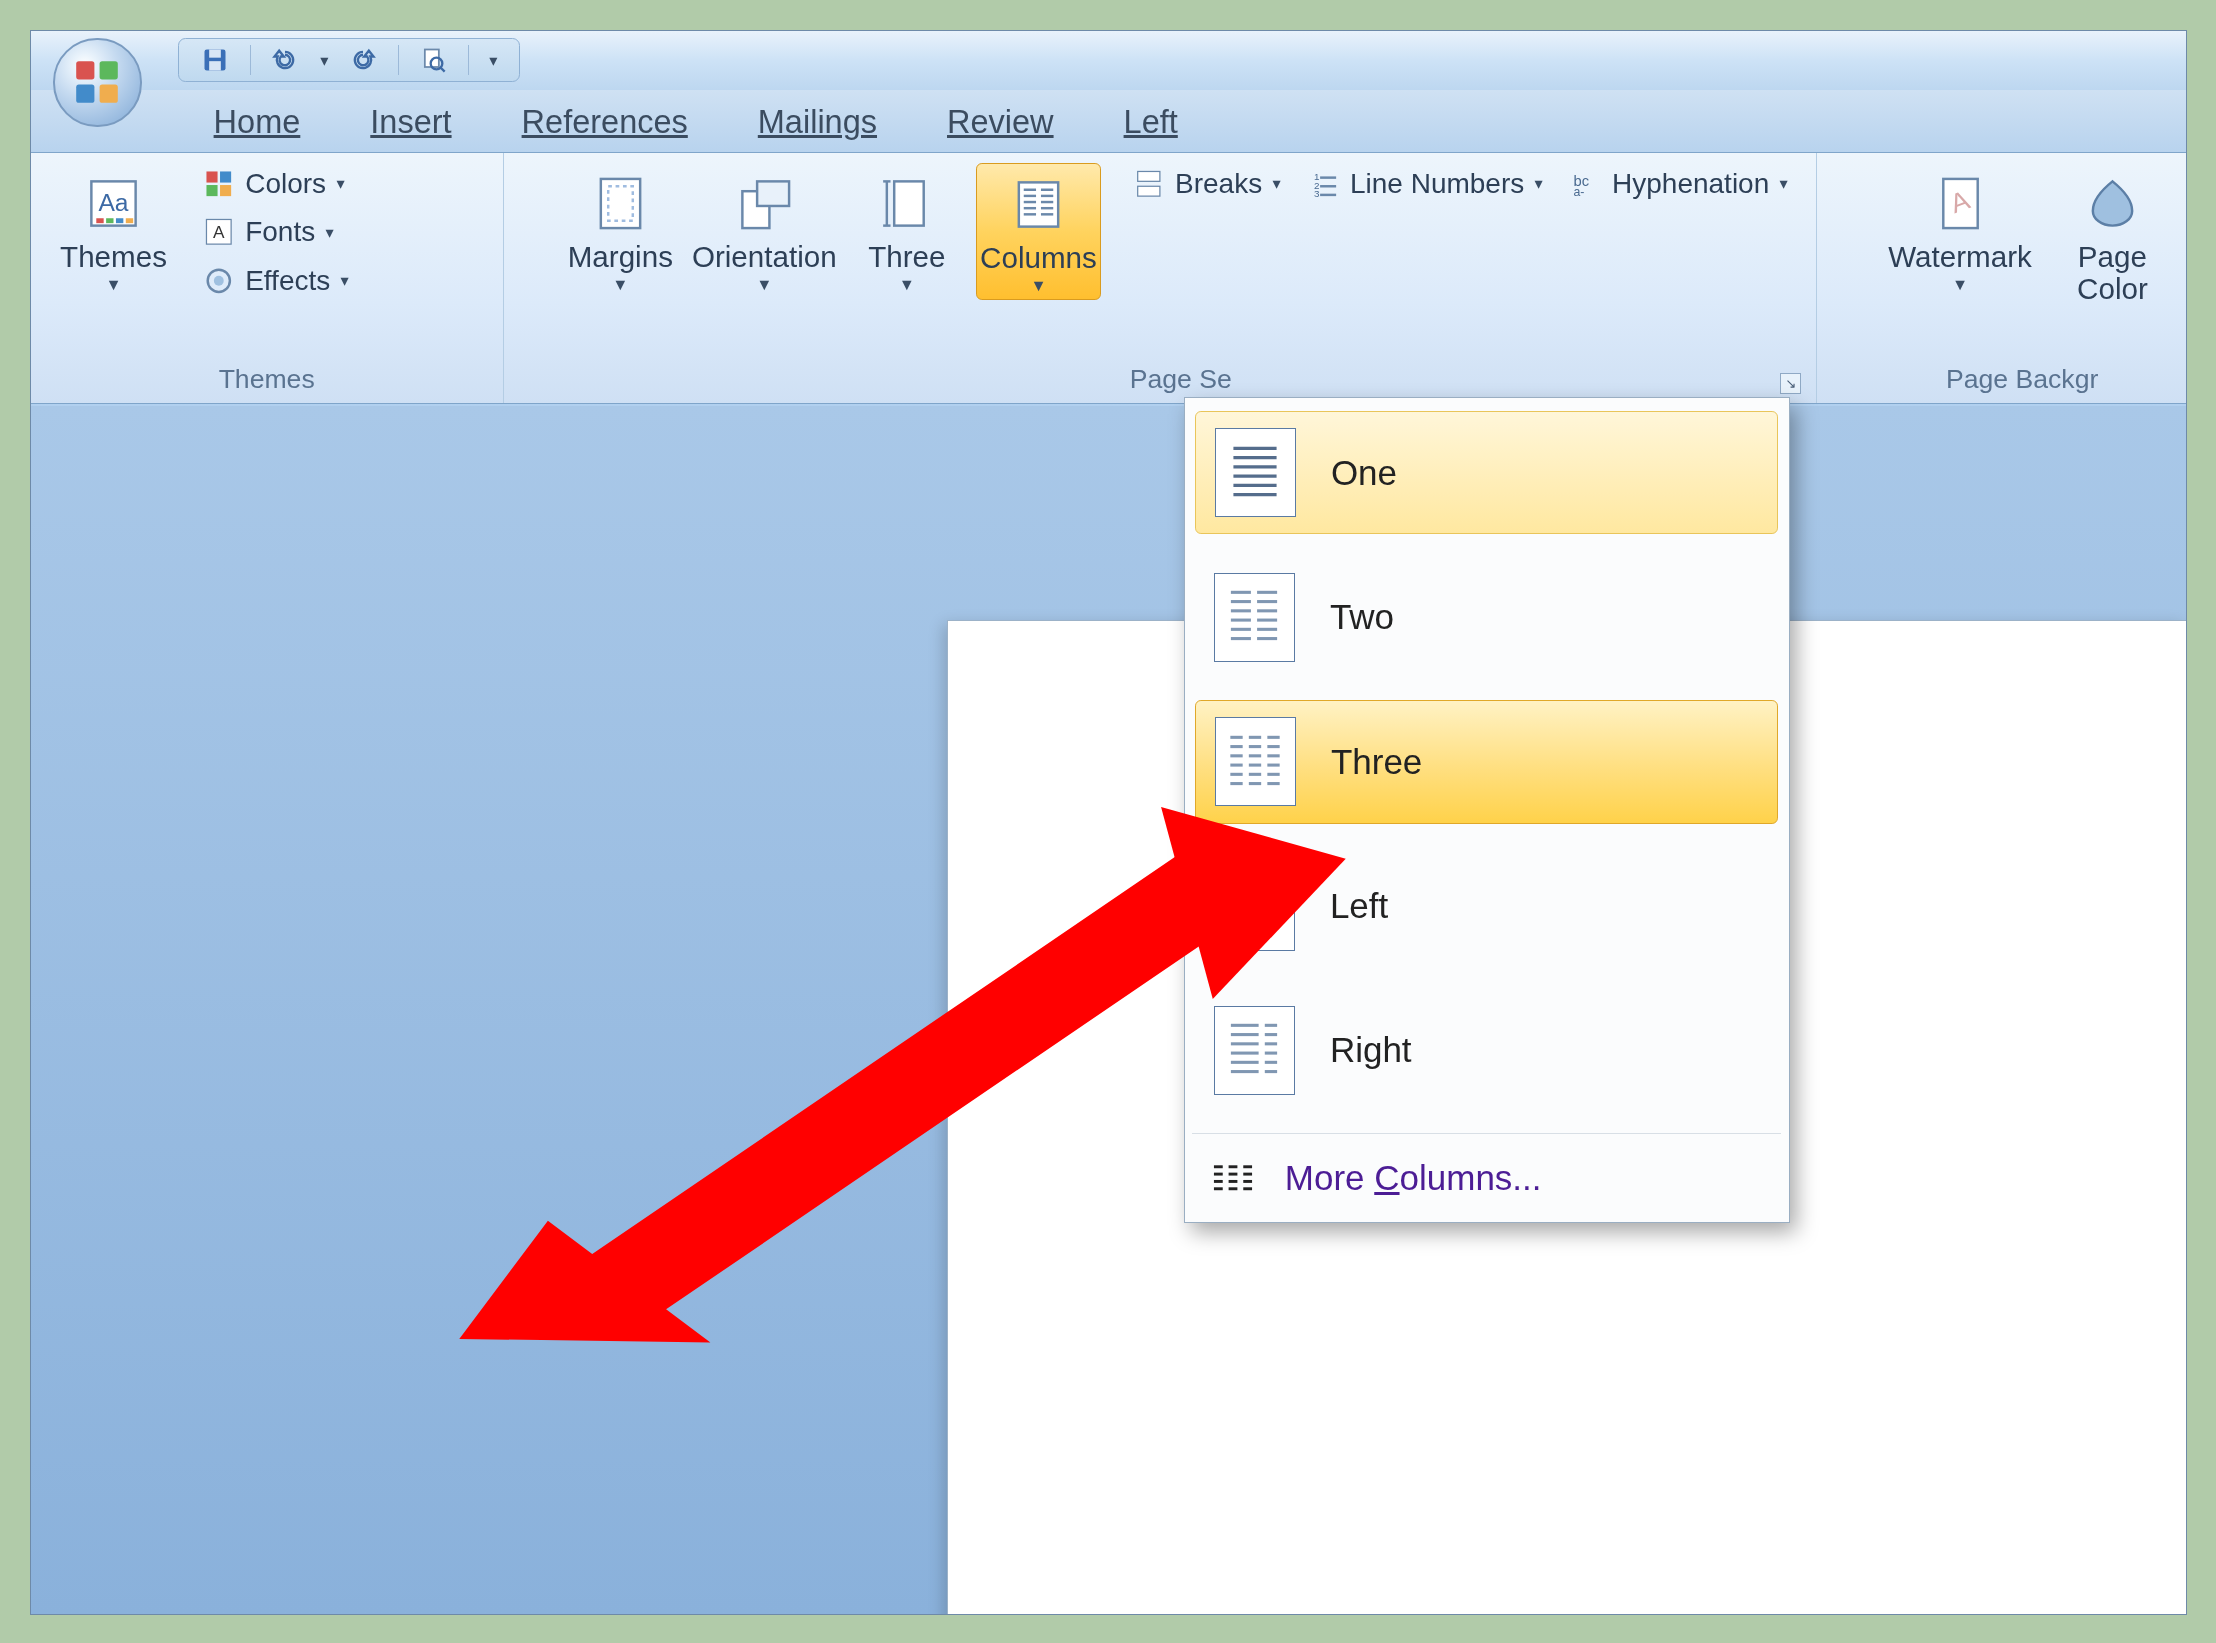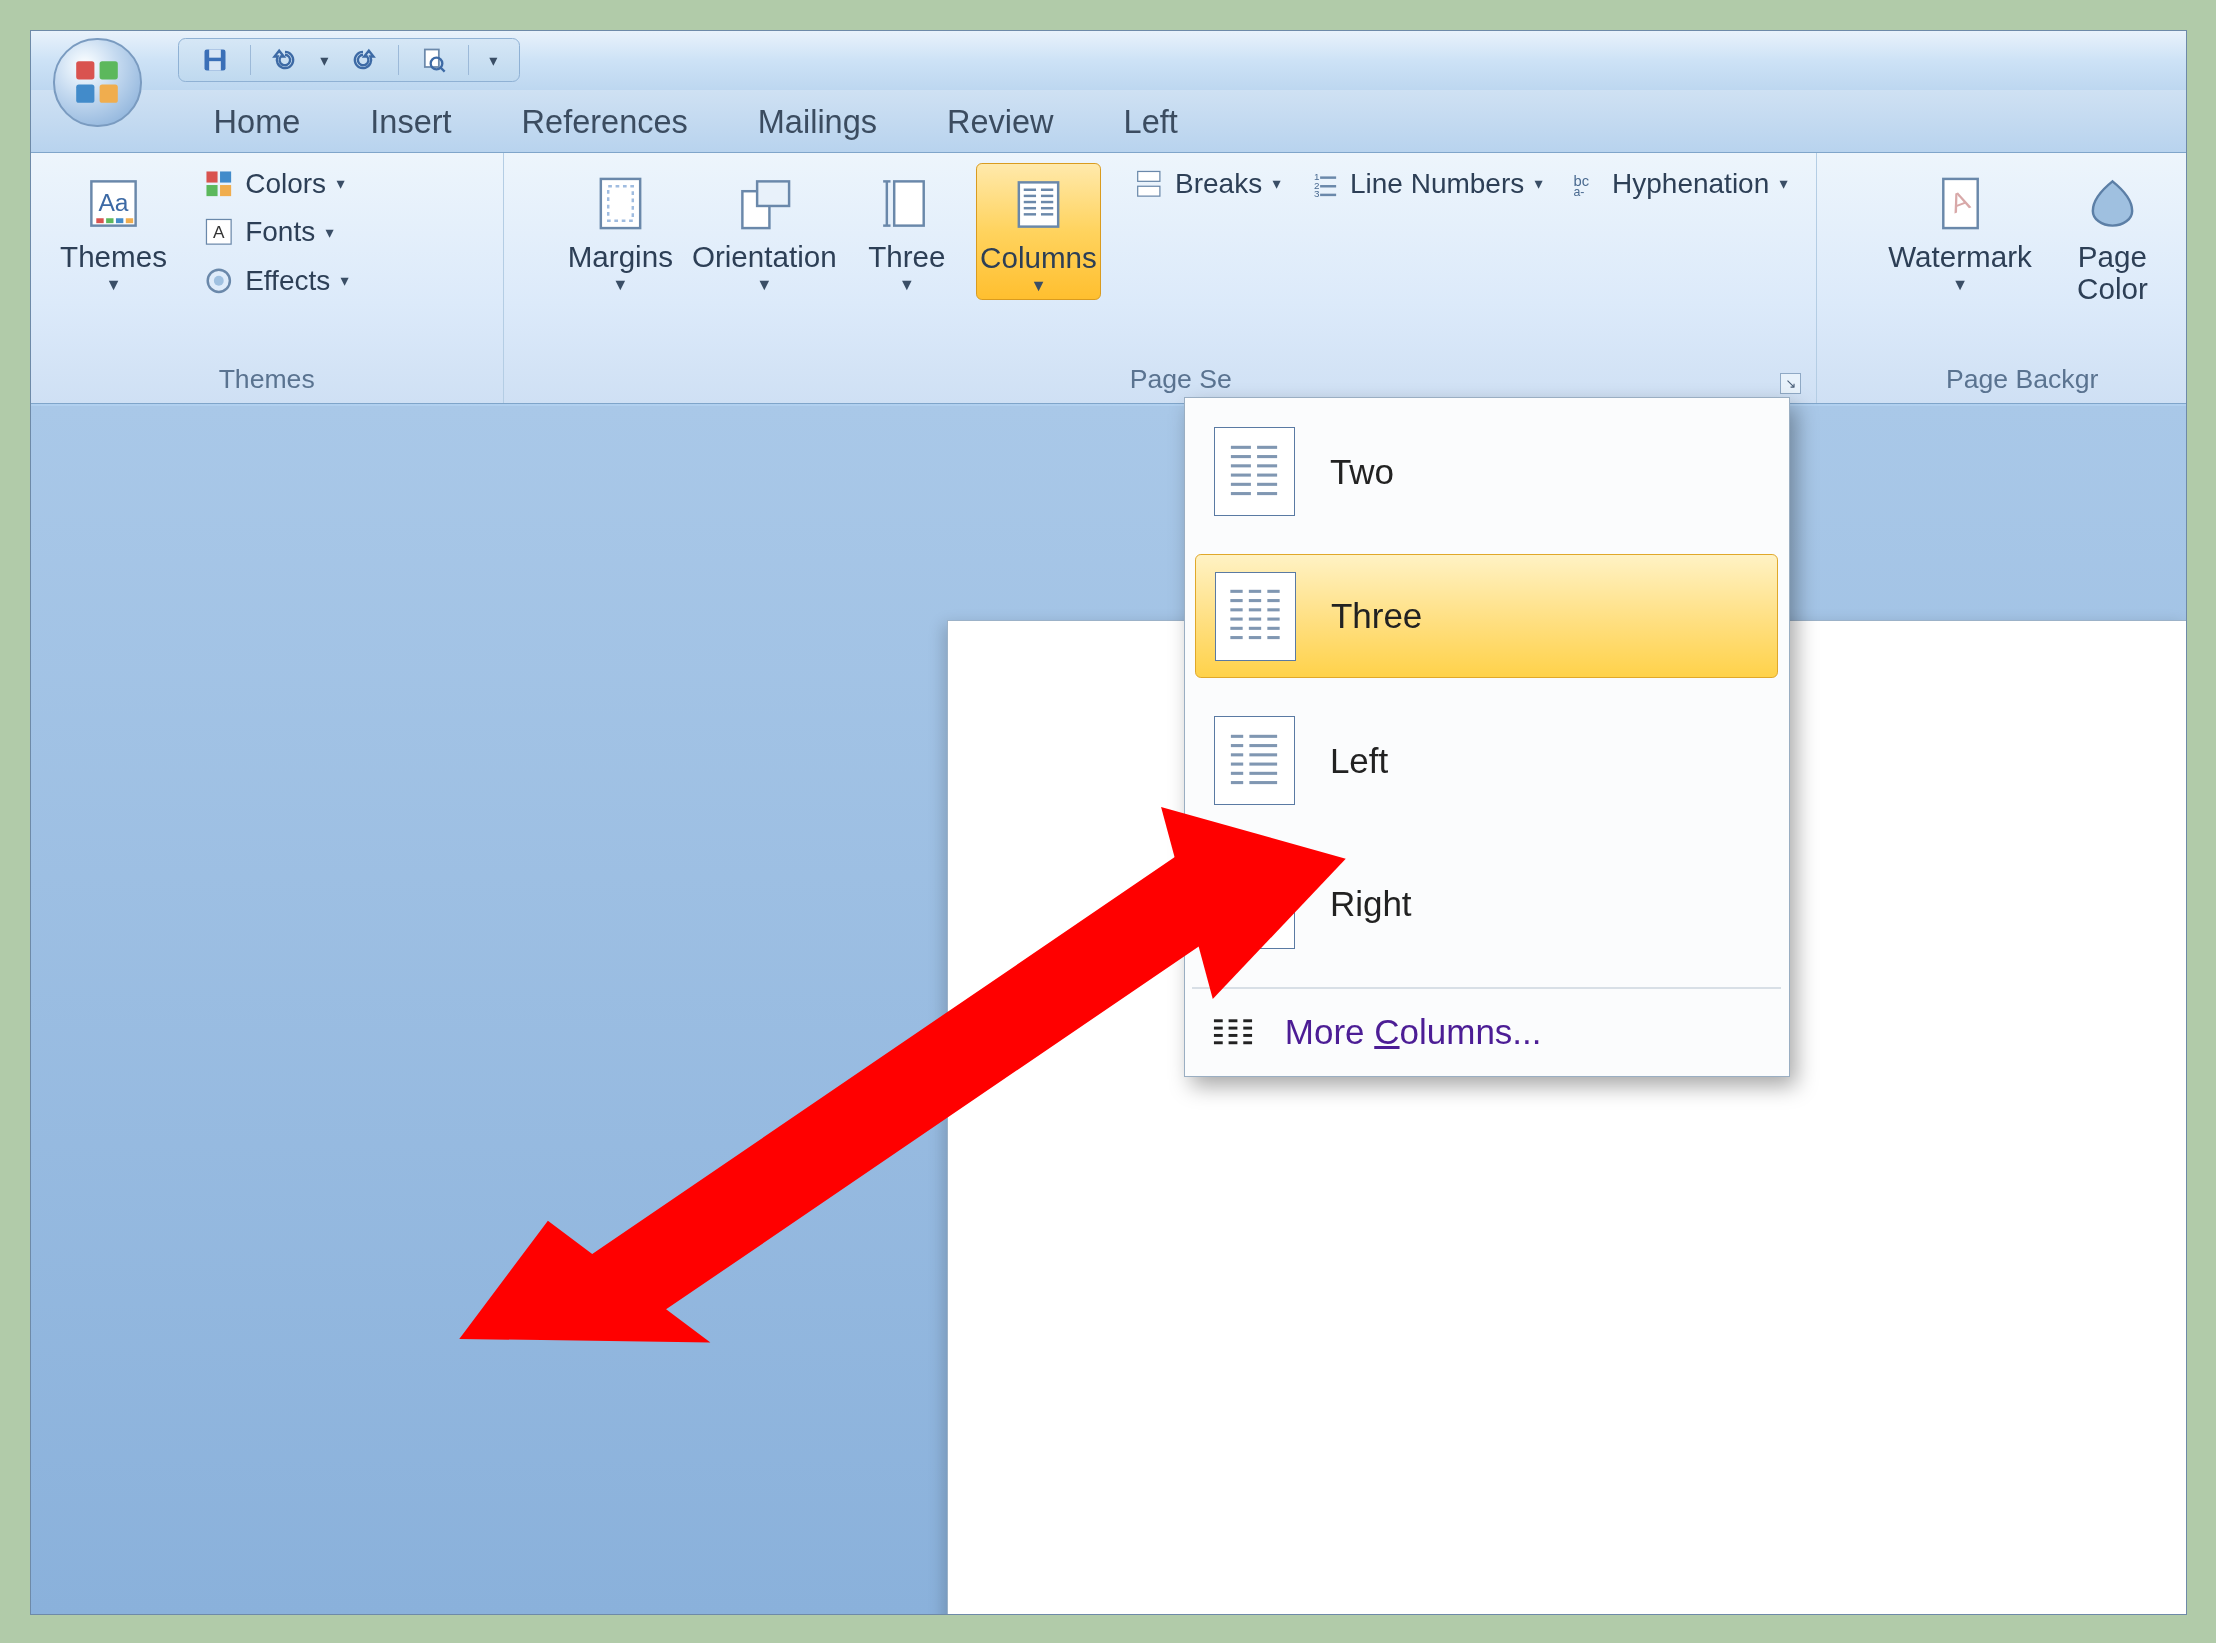--- a/index.html
+++ b/index.html
@@ -69,20 +69,21 @@
     background: linear-gradient(180deg,#cfe1f3,#b8d3ee);
     border-bottom:0.7px solid #7fa5ca;
   }
   .tab {
     padding: 13.3px 35px 10.3px 35px;
     font-size: 32.5px;
     color:#3b4c60;
     cursor:pointer;
     border-top-left-radius:7.4px;
     border-top-right-radius:7.4px;
+    text-decoration:underline;
   }
   .tab.active {
     background: linear-gradient(180deg,#fbfdff,#eaf3fb);
     border:0.7px solid #94b6d8;
     border-bottom:none;
     color:#2a3c52;
   }
   
   .ribbon {
     height: 251px;
@@ -441,20 +442,35 @@
       <div class="group-label">Page Backgr</div>
     </div>
 
   </div>
 
   <div class="workspace">
     <div class="page"></div>
   </div>
 
   <div class="dropdown">
+    <div class="dd-item selected">
+      <div class="thumb">
+        <svg viewBox="0 0 40 48">
+            <g stroke="#556d8c" stroke-width="2">
+              <line x1="6" y1="8" x2="34" y2="8"></line>
+              <line x1="6" y1="14" x2="34" y2="14"></line>
+              <line x1="6" y1="20" x2="34" y2="20"></line>
+              <line x1="6" y1="26" x2="34" y2="26"></line>
+              <line x1="6" y1="32" x2="34" y2="32"></line>
+              <line x1="6" y1="38" x2="34" y2="38"></line>
+            </g>
+          </svg>
+      </div>
+      <div class="txt">One</div>
+    </div>
     <div class="dd-item">
       <div class="thumb">
         <svg viewBox="0 0 40 48">
             <g stroke="#8097b2" stroke-width="2">
               <line x1="5" y1="8" x2="18" y2="8"></line>
               <line x1="5" y1="14" x2="18" y2="14"></line>
               <line x1="5" y1="20" x2="18" y2="20"></line>
               <line x1="5" y1="26" x2="18" y2="26"></line>
               <line x1="5" y1="32" x2="18" y2="32"></line>
               <line x1="5" y1="38" x2="18" y2="38"></line>

